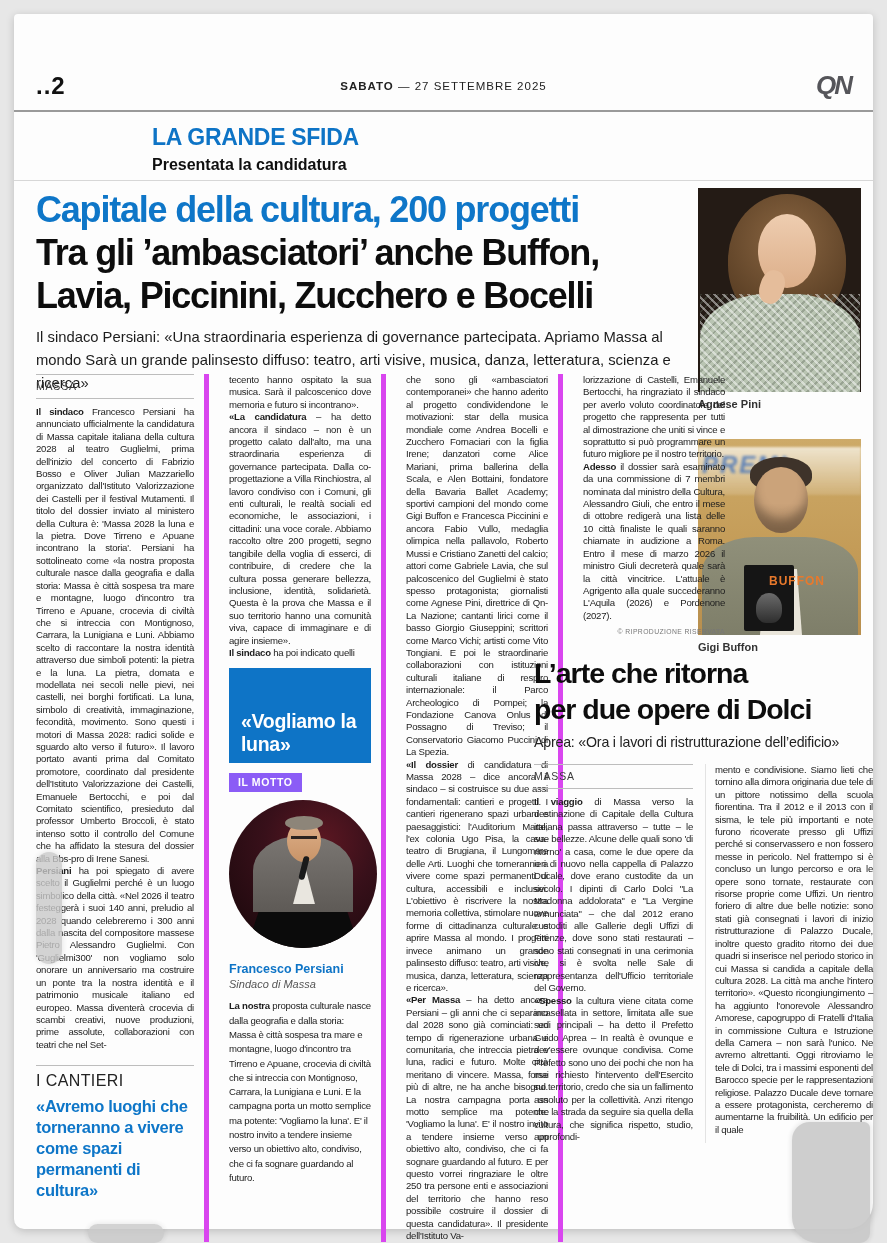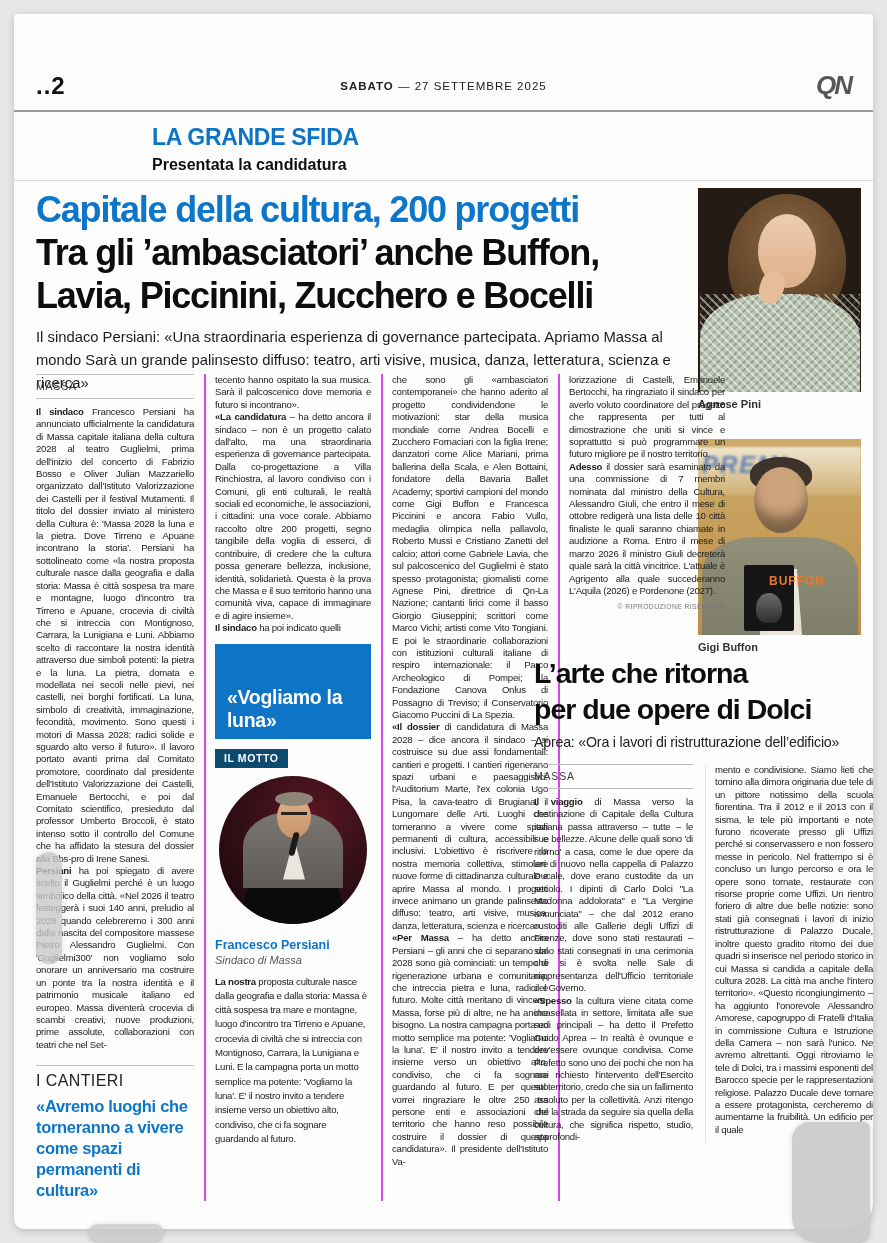--- a/index.html
+++ b/index.html
@@ -22,36 +22,36 @@
 
   
   .headline-block { position:absolute; left:22px; top:174px; width:662px; }
   .hl-blue { font-size:36px; line-height:43px; font-weight:900; color:#0e76c8; letter-spacing:-1.2px; }
   .hl-black { font-size:36px; line-height:43px; font-weight:900; color:#0d0d0d; letter-spacing:-1.2px; }
   .standfirst { margin-top:9px; font-size:14.8px; line-height:23px; color:#1c1c1c; }
 
   
   .cols { position:absolute; left:22px; top:360px; width:664px; display:flex; gap:10px; }
   .col { width:158px; flex:0 0 158px; }
-  .col + .col { border-left:2px solid #d946ef; padding-left:9px; flex-basis:167px; width:167px; }
+  .col + .col { border-left:5px solid #d946ef; padding-left:20px; flex-basis:167px; width:167px; }
   .dateline { font-size:10.5px; color:#3a3a3a; letter-spacing:0.8px; border-top:1px solid #bdbdbd; border-bottom:1px solid #bdbdbd; padding:5px 0 6px; margin-bottom:7px; }
   .body-txt { font-size:9.6px; line-height:12.4px; letter-spacing:-0.25px; text-align:justify; color:#1d1d1d; }
   .body-txt b { font-weight:bold; }
   .para-loose { text-align:left; line-height:14.3px; }
   .copyright { margin-top:6px; font-size:6.8px; color:#777; text-align:right; letter-spacing:0.4px; }
 
   
   .cantieri { margin-top:14px; border-top:1px solid #bdbdbd; padding-top:6px; }
   .cantieri-kicker { font-size:16px; font-weight:normal; color:#222; letter-spacing:0.4px; }
   .quote-blue { margin-top:6px; font-size:16.5px; line-height:21px; font-weight:900; color:#0e76c8; letter-spacing:-0.3px; }
 
   
   .motto-box { margin-top:9px; width:100%; height:95px; background:#0e74c6; color:#fff; font-size:19.5px; line-height:23px;
                font-weight:900; padding:42px 12px 0 12px; letter-spacing:-0.3px; }
-  .motto-chip { display:inline-block; margin-top:10px; background:#0c4a6e; color:#fff; font-size:10.5px; font-weight:bold;
+  .motto-chip { display:inline-block; margin-top:10px; background:#8b5cf6; color:#fff; font-size:10.5px; font-weight:bold;
                 padding:3px 9px 4px; letter-spacing:0.6px; }
   .persiani-wrap { margin:8px auto 0; width:148px; height:148px; border-radius:50%; overflow:hidden; position:relative;
                    background:radial-gradient(circle at 62% 28%, #5c1722 0%, #38101a 40%, #150709 100%); }
   .p-stand { position:absolute; left:16px; bottom:-4px; width:116px; height:62px; background:#0b0b0b;
              clip-path:polygon(18% 0, 82% 0, 100% 100%, 0 100%); }
   .p-suit { position:absolute; left:24px; bottom:36px; width:100px; height:76px; background:linear-gradient(180deg,#7a7672,#5e5a56); border-radius:46% 46% 0 0; }
   .p-shirt { position:absolute; left:64px; bottom:44px; width:22px; height:42px; background:#e9e6df; clip-path:polygon(50% 0,100% 100%,0 100%); }
   .p-face { position:absolute; left:58px; top:20px; width:34px; height:42px; border-radius:50%; background:linear-gradient(180deg,#dfb08a,#c89468); }
   .p-hairband { position:absolute; left:56px; top:16px; width:38px; height:14px; border-radius:50%; background:#8d8579; }
   .p-glasses { position:absolute; left:62px; top:36px; width:26px; height:3px; background:#2c2420; }

